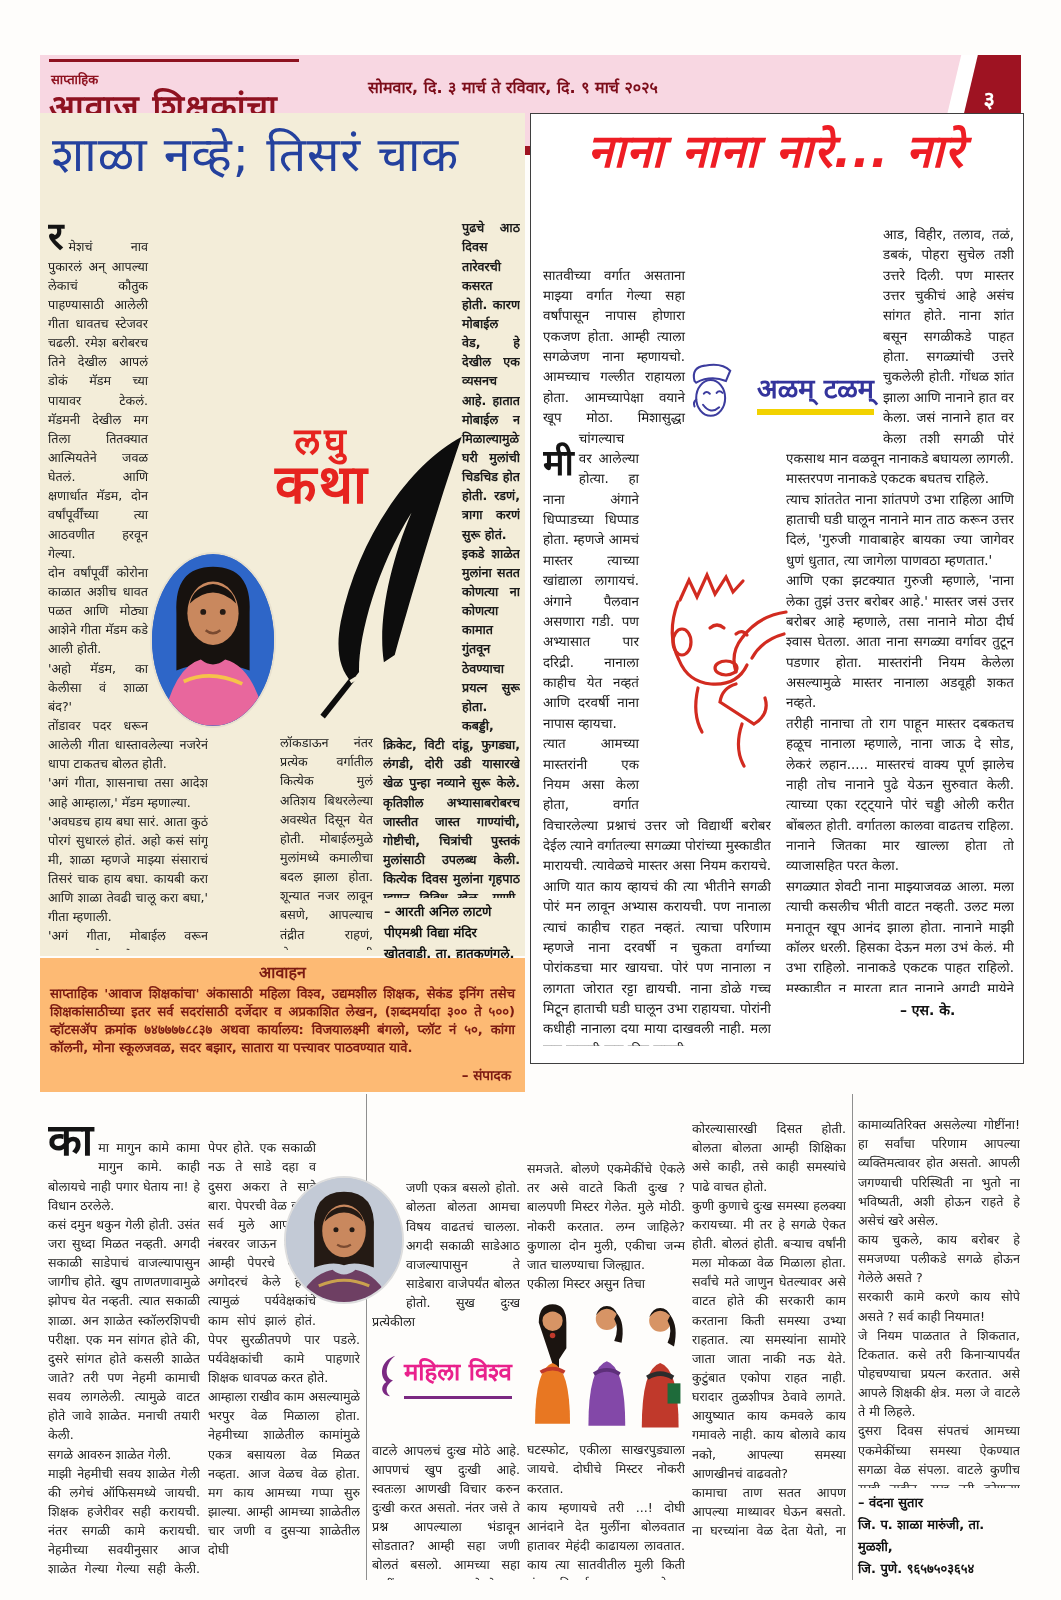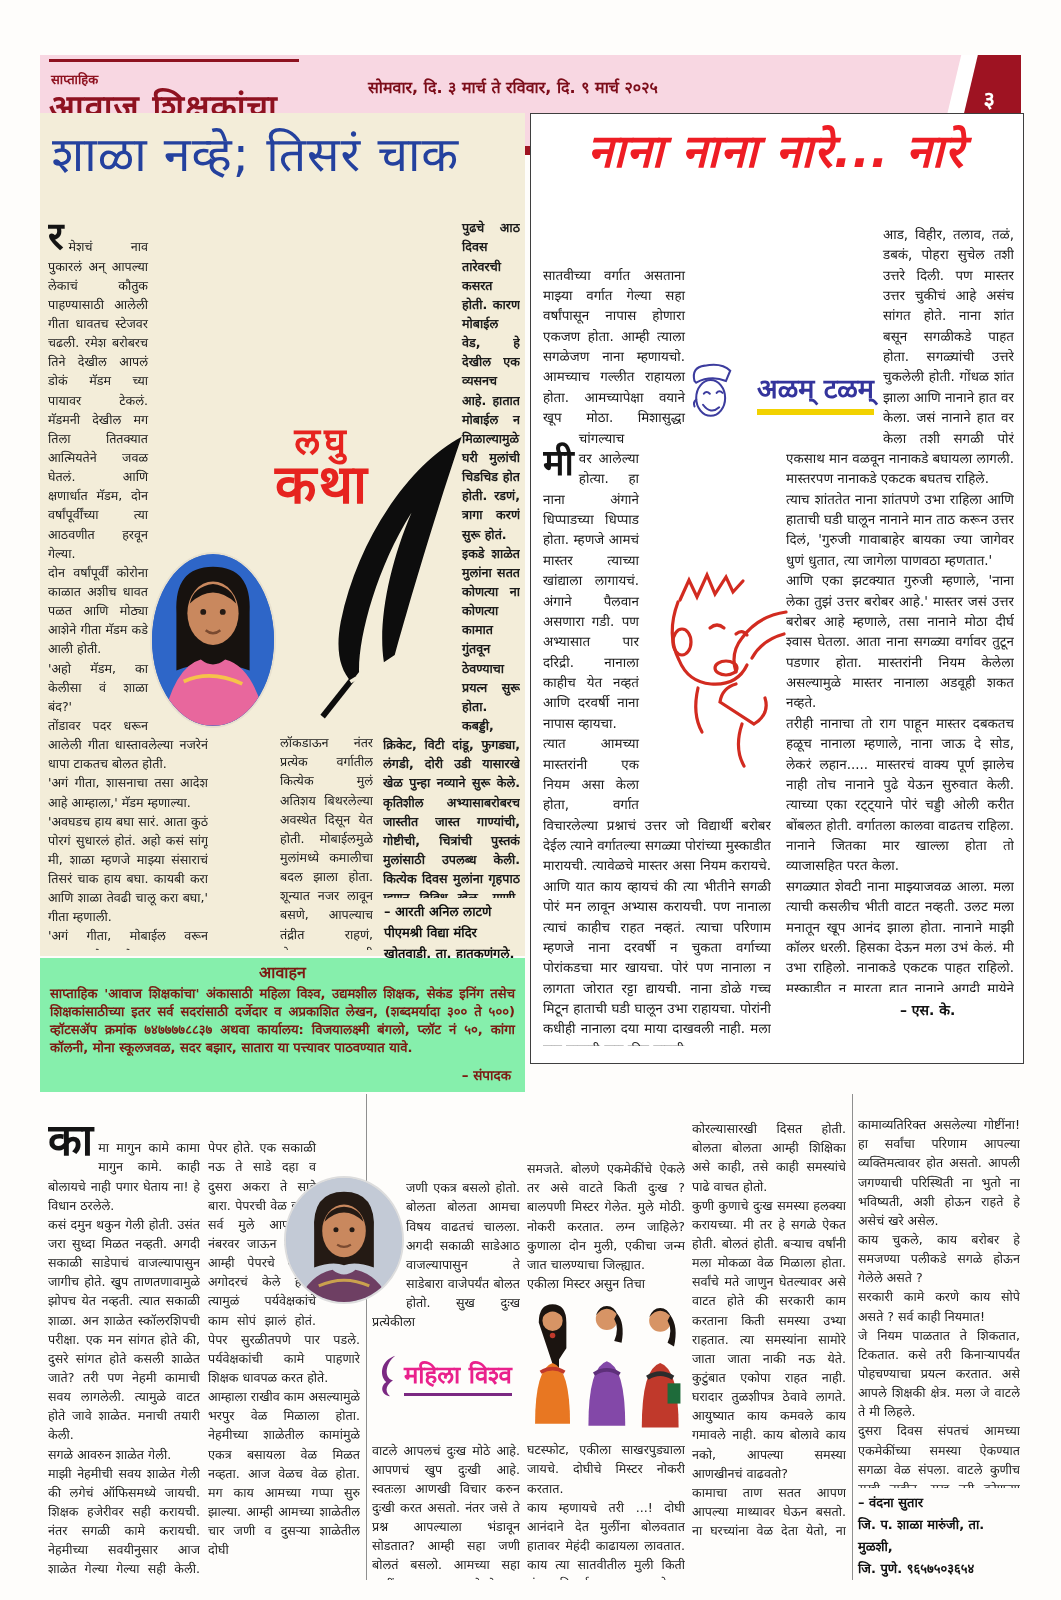--- a/index.html
+++ b/index.html
@@ -39,21 +39,21 @@
           font-weight:800;line-height:.95;}
   .kicker-l1{font-size:37px;letter-spacing:4px;}
   .kicker-l2{font-size:54px;letter-spacing:2px;}
   .quill{position:absolute;left:322px;top:430px;width:140px;height:298px;transform:rotate(4deg);}
   .photo{position:absolute;border-radius:50%;overflow:hidden;border:2px solid #e7e0ce;}
   .photo1{left:150px;top:552px;width:122px;height:172px;background:#2e66c8;}
   .photo2{left:284px;top:1176px;width:116px;height:124px;background:#bfc7d4;border-color:#ddd;}
   .byline{position:absolute;font-weight:bold;font-size:13px;line-height:1.62;color:#111;}
   .byline1{left:384px;top:901px;width:138px;}
   
-  .appeal{position:absolute;left:40px;top:958px;width:485px;height:134px;background:#86efac;}
+  .appeal{position:absolute;left:40px;top:958px;width:485px;height:134px;background:#fdba74;}
   .appeal-title{text-align:center;font-weight:800;color:#7c1a12;font-size:16px;padding-top:3px;}
   .appeal-body{padding:1px 10px;font-size:13.1px;font-weight:600;color:#7c1a12;text-align:justify;}
   .appeal-sign{position:absolute;right:14px;bottom:8px;font-weight:800;color:#7c1a12;font-size:13.5px;}
   
   .right-art{position:absolute;left:530px;top:113px;width:492px;height:949px;background:#ffffff;
              border:1px solid #3f3f3f;}
   .right-headline{position:absolute;left:534px;top:118px;width:484px;text-align:center;font-size:46px;
                   font-weight:800;font-style:italic;color:#ee1d24;letter-spacing:1px;}
   .rcolA{left:543px;top:184px;width:228px;height:862px;font-size:13.4px;}
   .rcolB{left:786px;top:184px;width:228px;height:808px;font-size:13.4px;}
@@ -75,21 +75,21 @@
   .b-headline{position:absolute;left:372px;top:1086px;width:476px;text-align:center;font-size:30px;
               font-weight:800;color:#1b56b4;}
   .bccol1{left:372px;top:1140px;width:148px;height:440px;}
   .bccol2{left:527px;top:1140px;width:158px;height:440px;}
   .bccol3{left:692px;top:1100px;width:154px;height:440px;}
   .sp-photo2-l{float:left;width:30px;height:118px;margin:32px 4px 0 0;}
   .brcol{left:858px;top:1096px;width:162px;height:392px;}
   .byline2{left:858px;top:1492px;width:164px;line-height:1.7;}
   .mahila{height:82px;margin:4px 0;display:flex;align-items:center;gap:2px;}
   .mahila-text{font-size:24px;font-weight:800;color:#e9218c;white-space:nowrap;
-               border-bottom:3px solid #7b2982;}
+               border-bottom:3px solid #7b2982;padding-bottom:5px;}
   .women-ill{width:168px;height:138px;margin:2px 0 2px -6px;}
   .bc-inner{white-space:pre-line;}
 </style>
 </head>
 <body>
 
 <div id="page">
 
   <div class="header-strip"></div>
   <div class="header-bar"></div>

